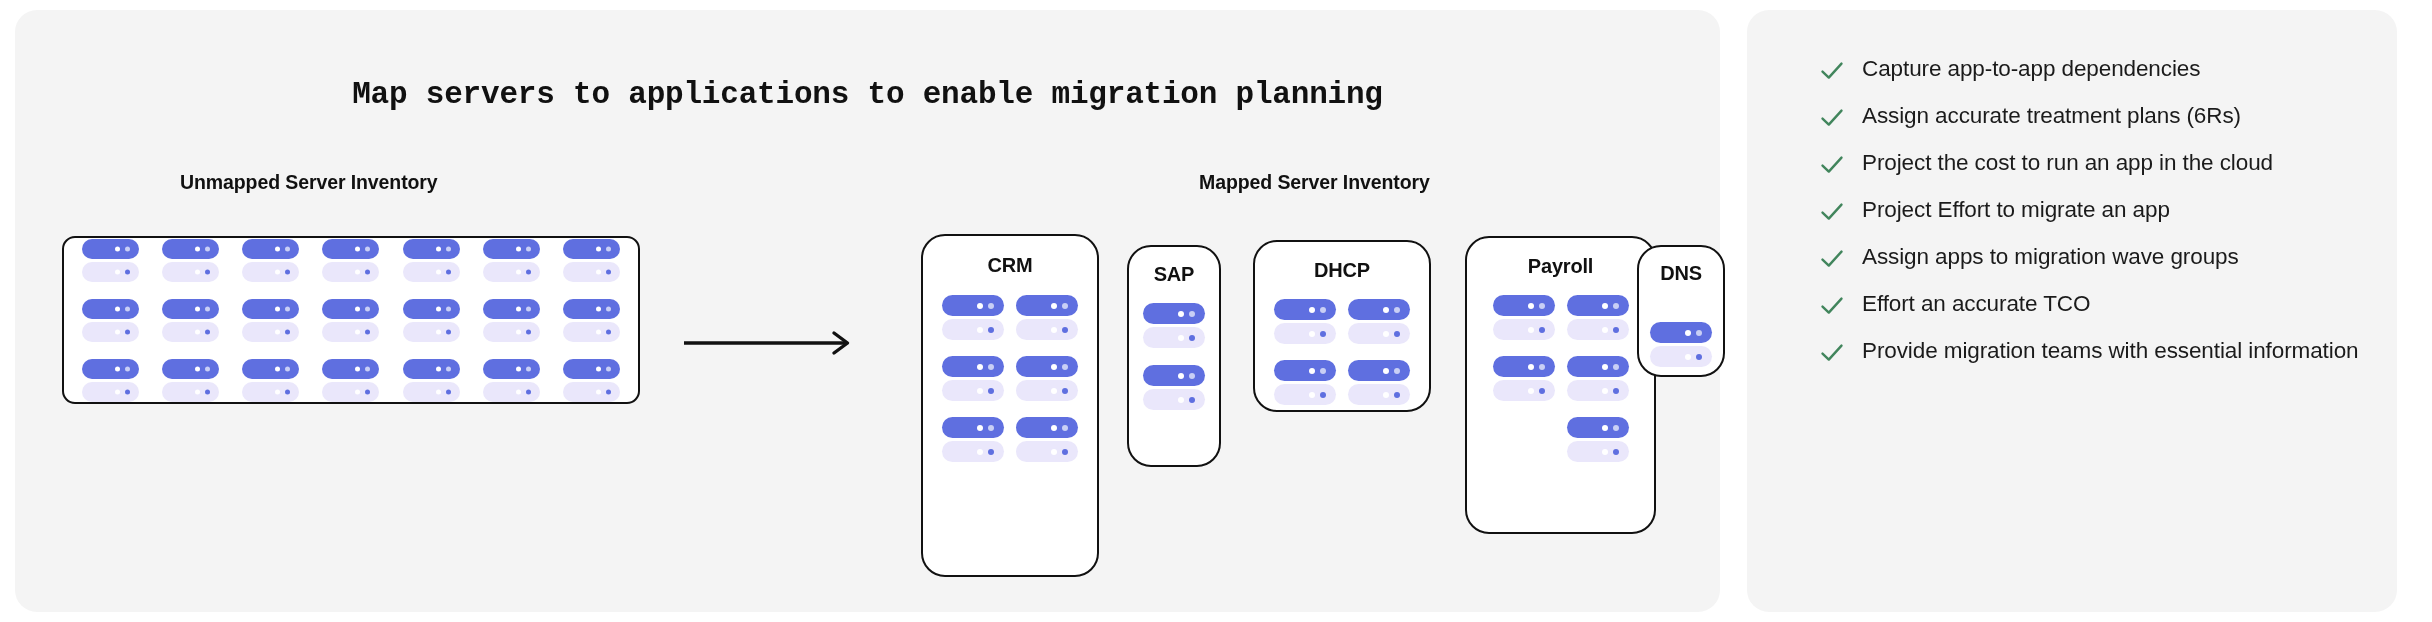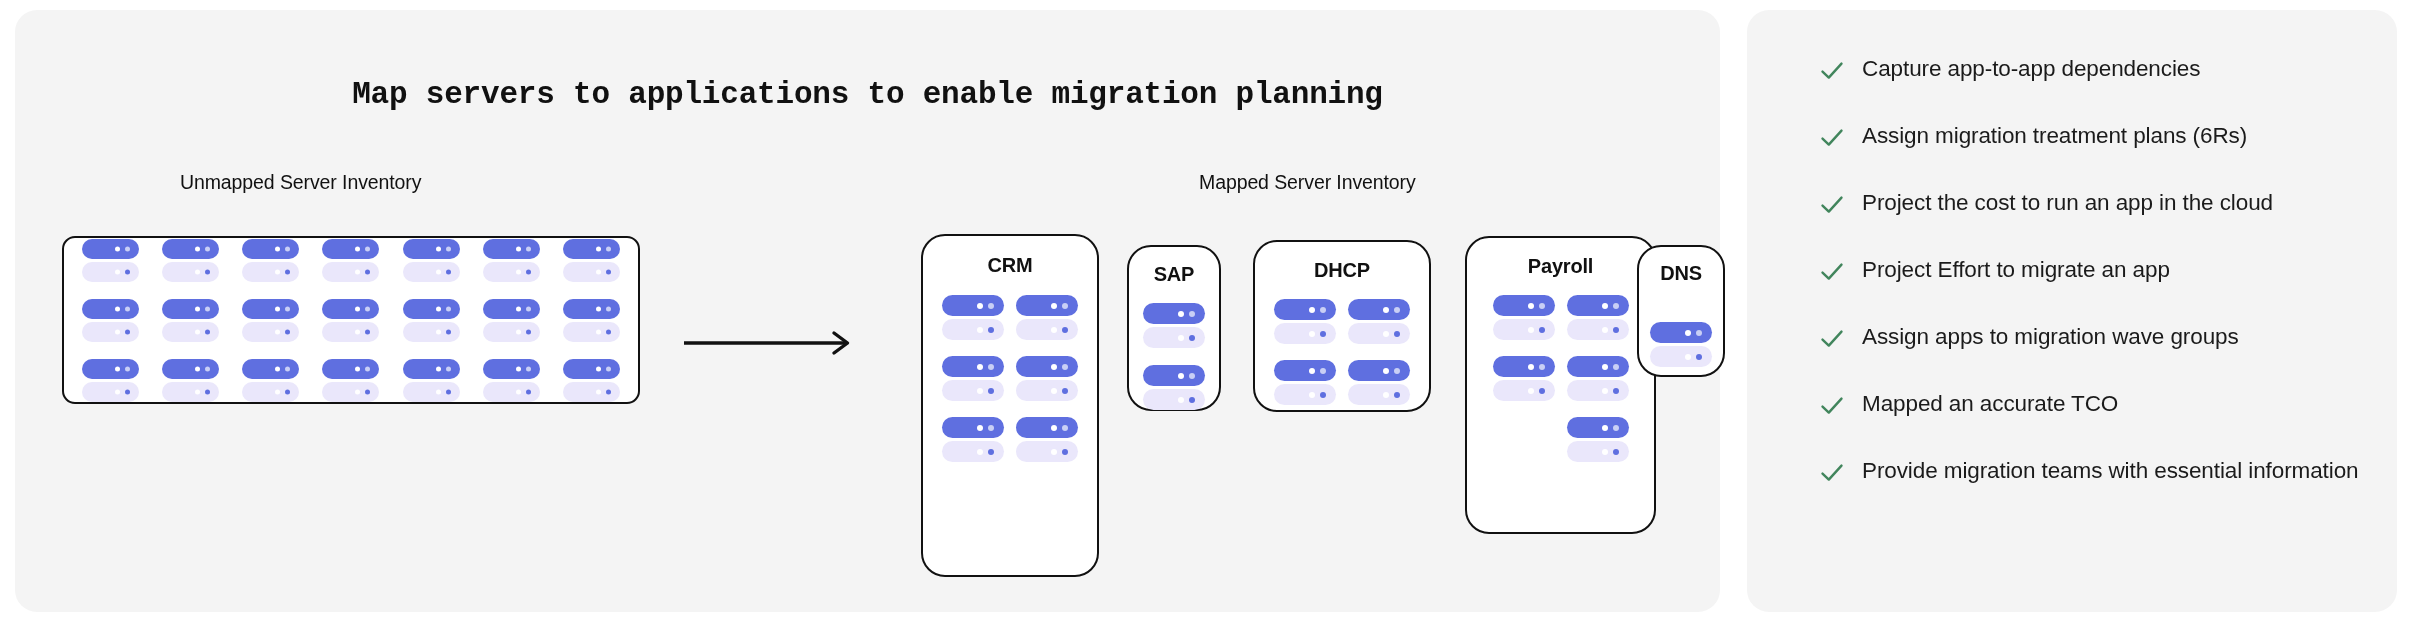--- a/index.html
+++ b/index.html
@@ -50,21 +50,21 @@
     font-weight: bold;
     color: #111111;
     letter-spacing: -0.2px;
     line-height: 1;
     font-family: Liberation Mono, monospace;
   }
 
   .section-label {
     position: absolute;
     font-size: 19.5px;
-    font-weight: normal;
+    font-weight: bold;
     color: #111111;
     letter-spacing: -0.1px;
     white-space: nowrap;
     line-height: 1;
   }
   .section-label.unmapped { top: 163px; left: 165px; }
   .section-label.mapped   { top: 163px; left: 1184px; }
 
   
   .unmapped-box {
@@ -159,21 +159,21 @@
     flex-direction: column;
     align-items: center;
   }
   .app-card-servers .srow {
     display: flex;
     justify-content: center;
   }
 
   
   .app-card.crm     { top: 224px; left: 906px;  width: 178px; height: 343px; padding-top: 19px; }
-  .app-card.sap     { top: 235px; left: 1112px; width: 94px;  height: 166px; padding-top: 17px; }
+  .app-card.sap     { top: 235px; left: 1112px; width: 94px;  height: 222px; padding-top: 17px; }
   .app-card.dhcp    { top: 230px; left: 1238px; width: 178px; height: 172px; padding-top: 18px; }
   .app-card.payroll { top: 226px; left: 1450px; width: 191px; height: 298px; padding-top: 18px; }
   .app-card.dns     { top: 235px; left: 1622px; width: 88px;  height: 132px; padding-top: 16px; gap: 21px; }
 
   .app-card.crm .app-card-servers     { margin-top: 20px; gap: 16px; }
   .app-card.crm .srow                 { gap: 12px; }
   .app-card.sap .app-card-servers     { margin-top: 19px; gap: 17px; }
   .app-card.dhcp .app-card-servers    { margin-top: 19px; gap: 16px; }
   .app-card.dhcp .srow                { gap: 12px; }
   .app-card.payroll .app-card-servers { margin-top: 19px; gap: 16px; }
@@ -190,21 +190,21 @@
     margin-top: 10px;
     background: #f4f4f4;
     border-radius: 22px;
     box-sizing: border-box;
     padding: 27px 34px 27px 32px;
     flex: none;
   }
   .checklist {
     display: flex;
     flex-direction: column;
-    gap: 35px;
+    gap: 15px;
   }
   .check-item {
     display: flex;
     align-items: flex-start;
     gap: 17px;
   }
   .check-icon {
     flex: none;
     width: 26px;
     height: 26px;
@@ -696,21 +696,21 @@
         <li class="check-item">
           <span class="check-icon"><svg width="26" height="26" viewBox="0 0 26 26" aria-hidden="true">
               <path d="M3.5 13.6 L9.8 19.6 L22.5 5.6" fill="none" stroke="#41855c" stroke-width="2.4" stroke-linecap="round" stroke-linejoin="round"></path>
             </svg></span>
           <span class="check-text">Capture app-to-app dependencies</span>
         </li>
         <li class="check-item">
           <span class="check-icon"><svg width="26" height="26" viewBox="0 0 26 26" aria-hidden="true">
               <path d="M3.5 13.6 L9.8 19.6 L22.5 5.6" fill="none" stroke="#41855c" stroke-width="2.4" stroke-linecap="round" stroke-linejoin="round"></path>
             </svg></span>
-          <span class="check-text">Assign migration treatment plans (6Rs)</span>
+          <span class="check-text">Assign accurate treatment plans (6Rs)</span>
         </li>
         <li class="check-item">
           <span class="check-icon"><svg width="26" height="26" viewBox="0 0 26 26" aria-hidden="true">
               <path d="M3.5 13.6 L9.8 19.6 L22.5 5.6" fill="none" stroke="#41855c" stroke-width="2.4" stroke-linecap="round" stroke-linejoin="round"></path>
             </svg></span>
           <span class="check-text">Project the cost to run an app in the cloud</span>
         </li>
         <li class="check-item">
           <span class="check-icon"><svg width="26" height="26" viewBox="0 0 26 26" aria-hidden="true">
               <path d="M3.5 13.6 L9.8 19.6 L22.5 5.6" fill="none" stroke="#41855c" stroke-width="2.4" stroke-linecap="round" stroke-linejoin="round"></path>
@@ -720,21 +720,21 @@
         <li class="check-item">
           <span class="check-icon"><svg width="26" height="26" viewBox="0 0 26 26" aria-hidden="true">
               <path d="M3.5 13.6 L9.8 19.6 L22.5 5.6" fill="none" stroke="#41855c" stroke-width="2.4" stroke-linecap="round" stroke-linejoin="round"></path>
             </svg></span>
           <span class="check-text">Assign apps to migration wave groups</span>
         </li>
         <li class="check-item">
           <span class="check-icon"><svg width="26" height="26" viewBox="0 0 26 26" aria-hidden="true">
               <path d="M3.5 13.6 L9.8 19.6 L22.5 5.6" fill="none" stroke="#41855c" stroke-width="2.4" stroke-linecap="round" stroke-linejoin="round"></path>
             </svg></span>
-          <span class="check-text">Mapped an accurate TCO</span>
+          <span class="check-text">Effort an accurate TCO</span>
         </li>
         <li class="check-item">
           <span class="check-icon"><svg width="26" height="26" viewBox="0 0 26 26" aria-hidden="true">
               <path d="M3.5 13.6 L9.8 19.6 L22.5 5.6" fill="none" stroke="#41855c" stroke-width="2.4" stroke-linecap="round" stroke-linejoin="round"></path>
             </svg></span>
           <span class="check-text">Provide migration teams with essential information</span>
         </li>
       </ul>
   </aside>
 

